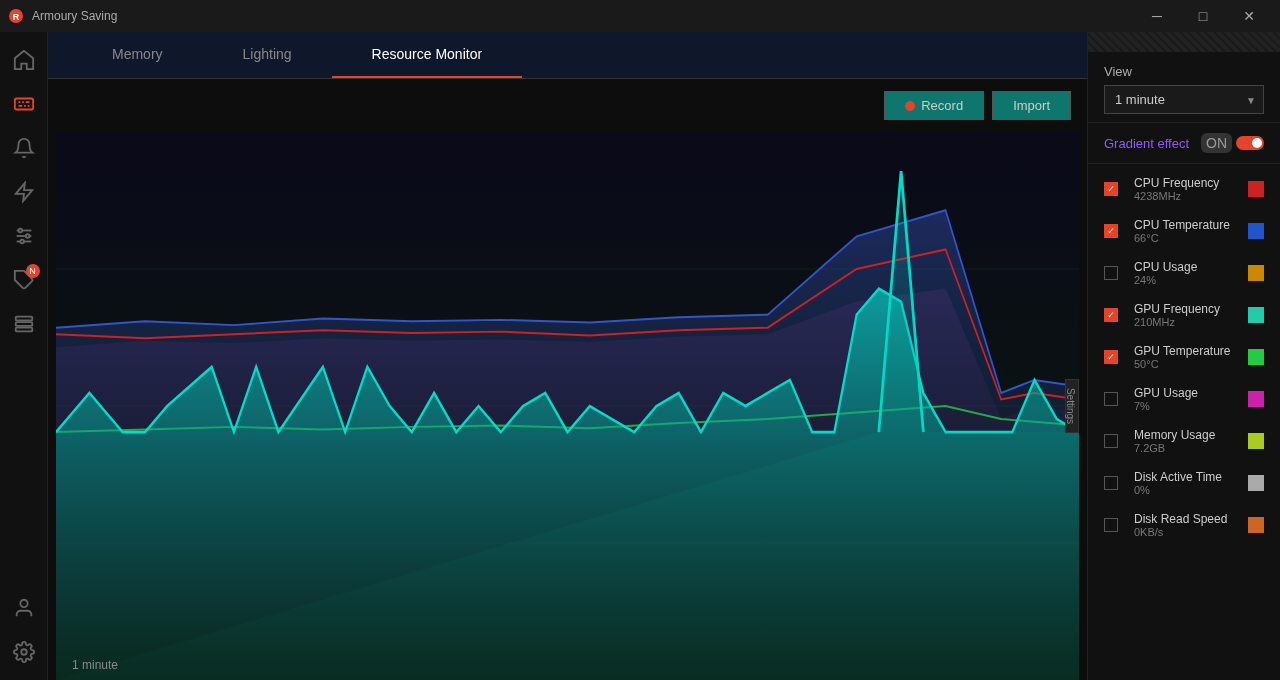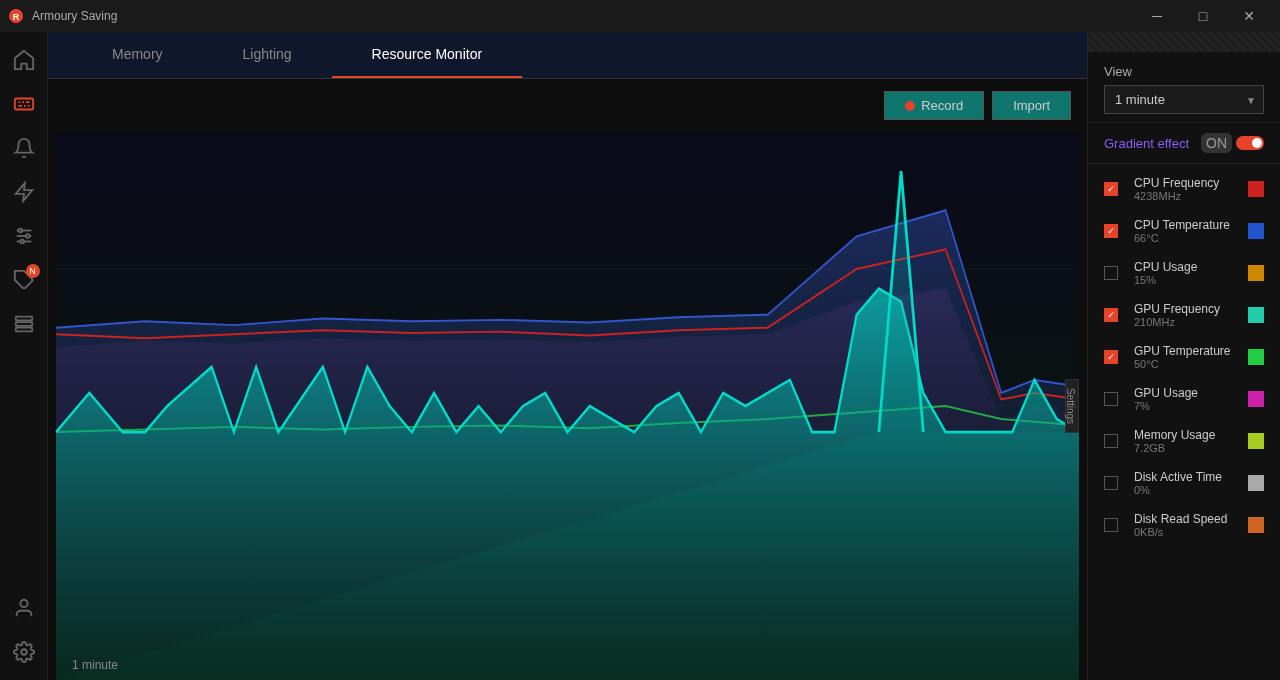--- a/index.html
+++ b/index.html
@@ -561,21 +561,21 @@
             <div class="metric-info">
               <div class="metric-name">CPU Temperature</div>
               <div class="metric-value">66°C</div>
             </div>
             <div class="metric-color" style="background: rgb(34, 85, 204);"></div>
           </div>
           <div class="metric-item">
             <div class="metric-checkbox"></div>
             <div class="metric-info">
               <div class="metric-name">CPU Usage</div>
-              <div class="metric-value">15%</div>
+              <div class="metric-value">24%</div>
             </div>
             <div class="metric-color" style="background: rgb(204, 136, 0);"></div>
           </div>
           <div class="metric-item">
             <div class="metric-checkbox checked"></div>
             <div class="metric-info">
               <div class="metric-name">GPU Frequency</div>
               <div class="metric-value">210MHz</div>
             </div>
             <div class="metric-color" style="background: rgb(34, 204, 170);"></div>

